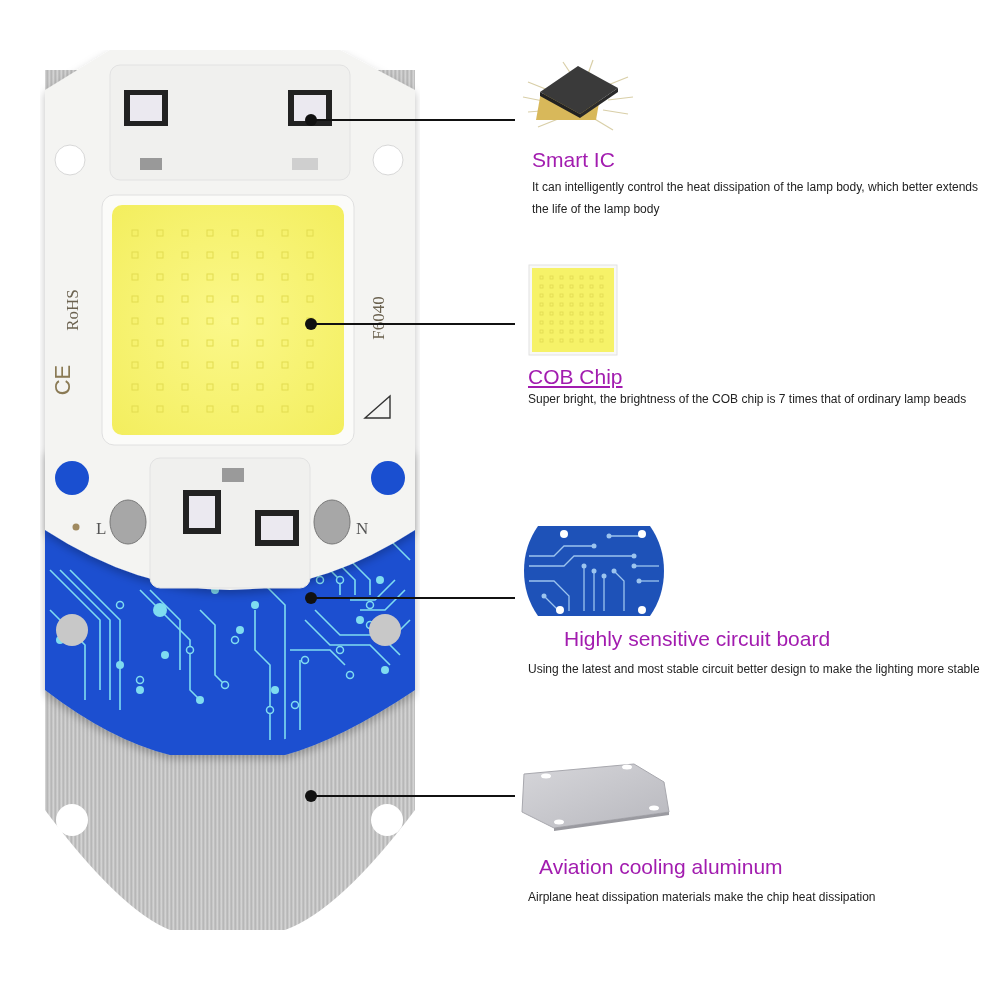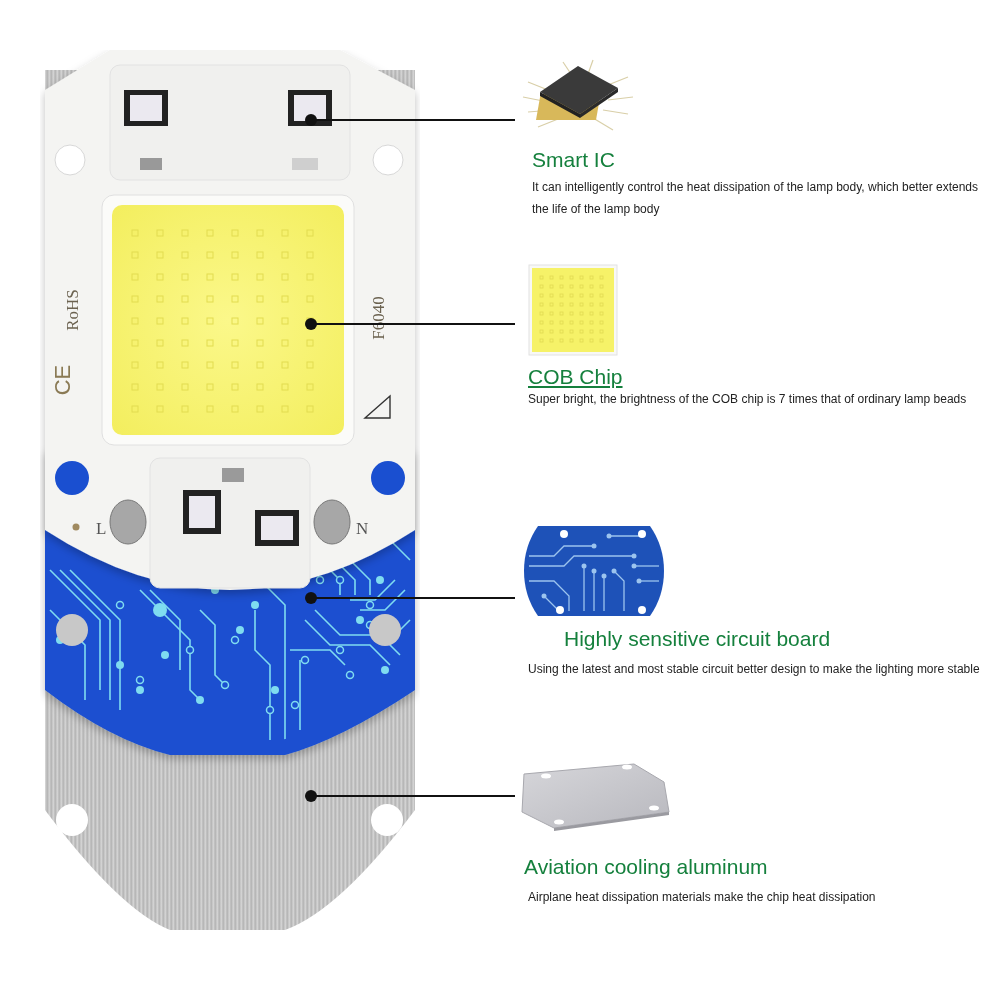--- a/index.html
+++ b/index.html
@@ -2,21 +2,21 @@
 <html><head>
 <meta charset="utf-8">
 <style>
   html, body { margin:0; padding:0; background:#ffffff; }
   body { width:1000px; height:1000px; position:relative; overflow:hidden;
          font-family:"Liberation Sans", sans-serif; color:#111; }
   .abs { position:absolute; }
   .module { left:40px; top:50px; width:380px; height:900px; }
   .leader { position:absolute; height:2px; background:#111; }
   .dot { position:absolute; width:12px; height:12px; border-radius:50%; background:#111; }
-  .feat-title { position:absolute; font-size:21px; color:#15803d; white-space:nowrap; }
+  .feat-title { position:absolute; font-size:21px; color:#a21caf; white-space:nowrap; }
   .feat-desc { position:absolute; font-size:12px; line-height:22px; color:#222; width:460px; }
   .thumb { position:absolute; }
 </style>
 </head>
 <body>
 
 <div class="abs module">
   <svg width="380" height="900" viewBox="0 0 380 900">
     <defs>
       <linearGradient id="alu" x1="0" y1="0" x2="1" y2="0">
@@ -292,14 +292,14 @@
     <path d="M10 12 L120 2 L150 20 L155 50 L40 66 L8 50 Z" fill="url(#plate)" stroke="#a8a8ae"></path>
     <path d="M40 66 L155 50 L155 53 L40 69 Z" fill="#9a9aa0"></path>
     <g fill="#ffffff">
       <ellipse cx="32" cy="14" rx="5" ry="2.5"></ellipse>
         <ellipse cx="113" cy="5" rx="5" ry="2.5"></ellipse>
       <ellipse cx="45" cy="60" rx="5" ry="2.5"></ellipse>
         <ellipse cx="140" cy="46" rx="5" ry="2.5"></ellipse>
     </g>
   </svg>
 </div>
-<div class="feat-title" style="left:524px; top:855px;">Aviation cooling aluminum</div>
+<div class="feat-title" style="left:539px; top:855px;">Aviation cooling aluminum</div>
 <div class="feat-desc" style="left:528px; top:886px;">Airplane heat dissipation materials make the chip heat dissipation</div>
 
 </body></html>

